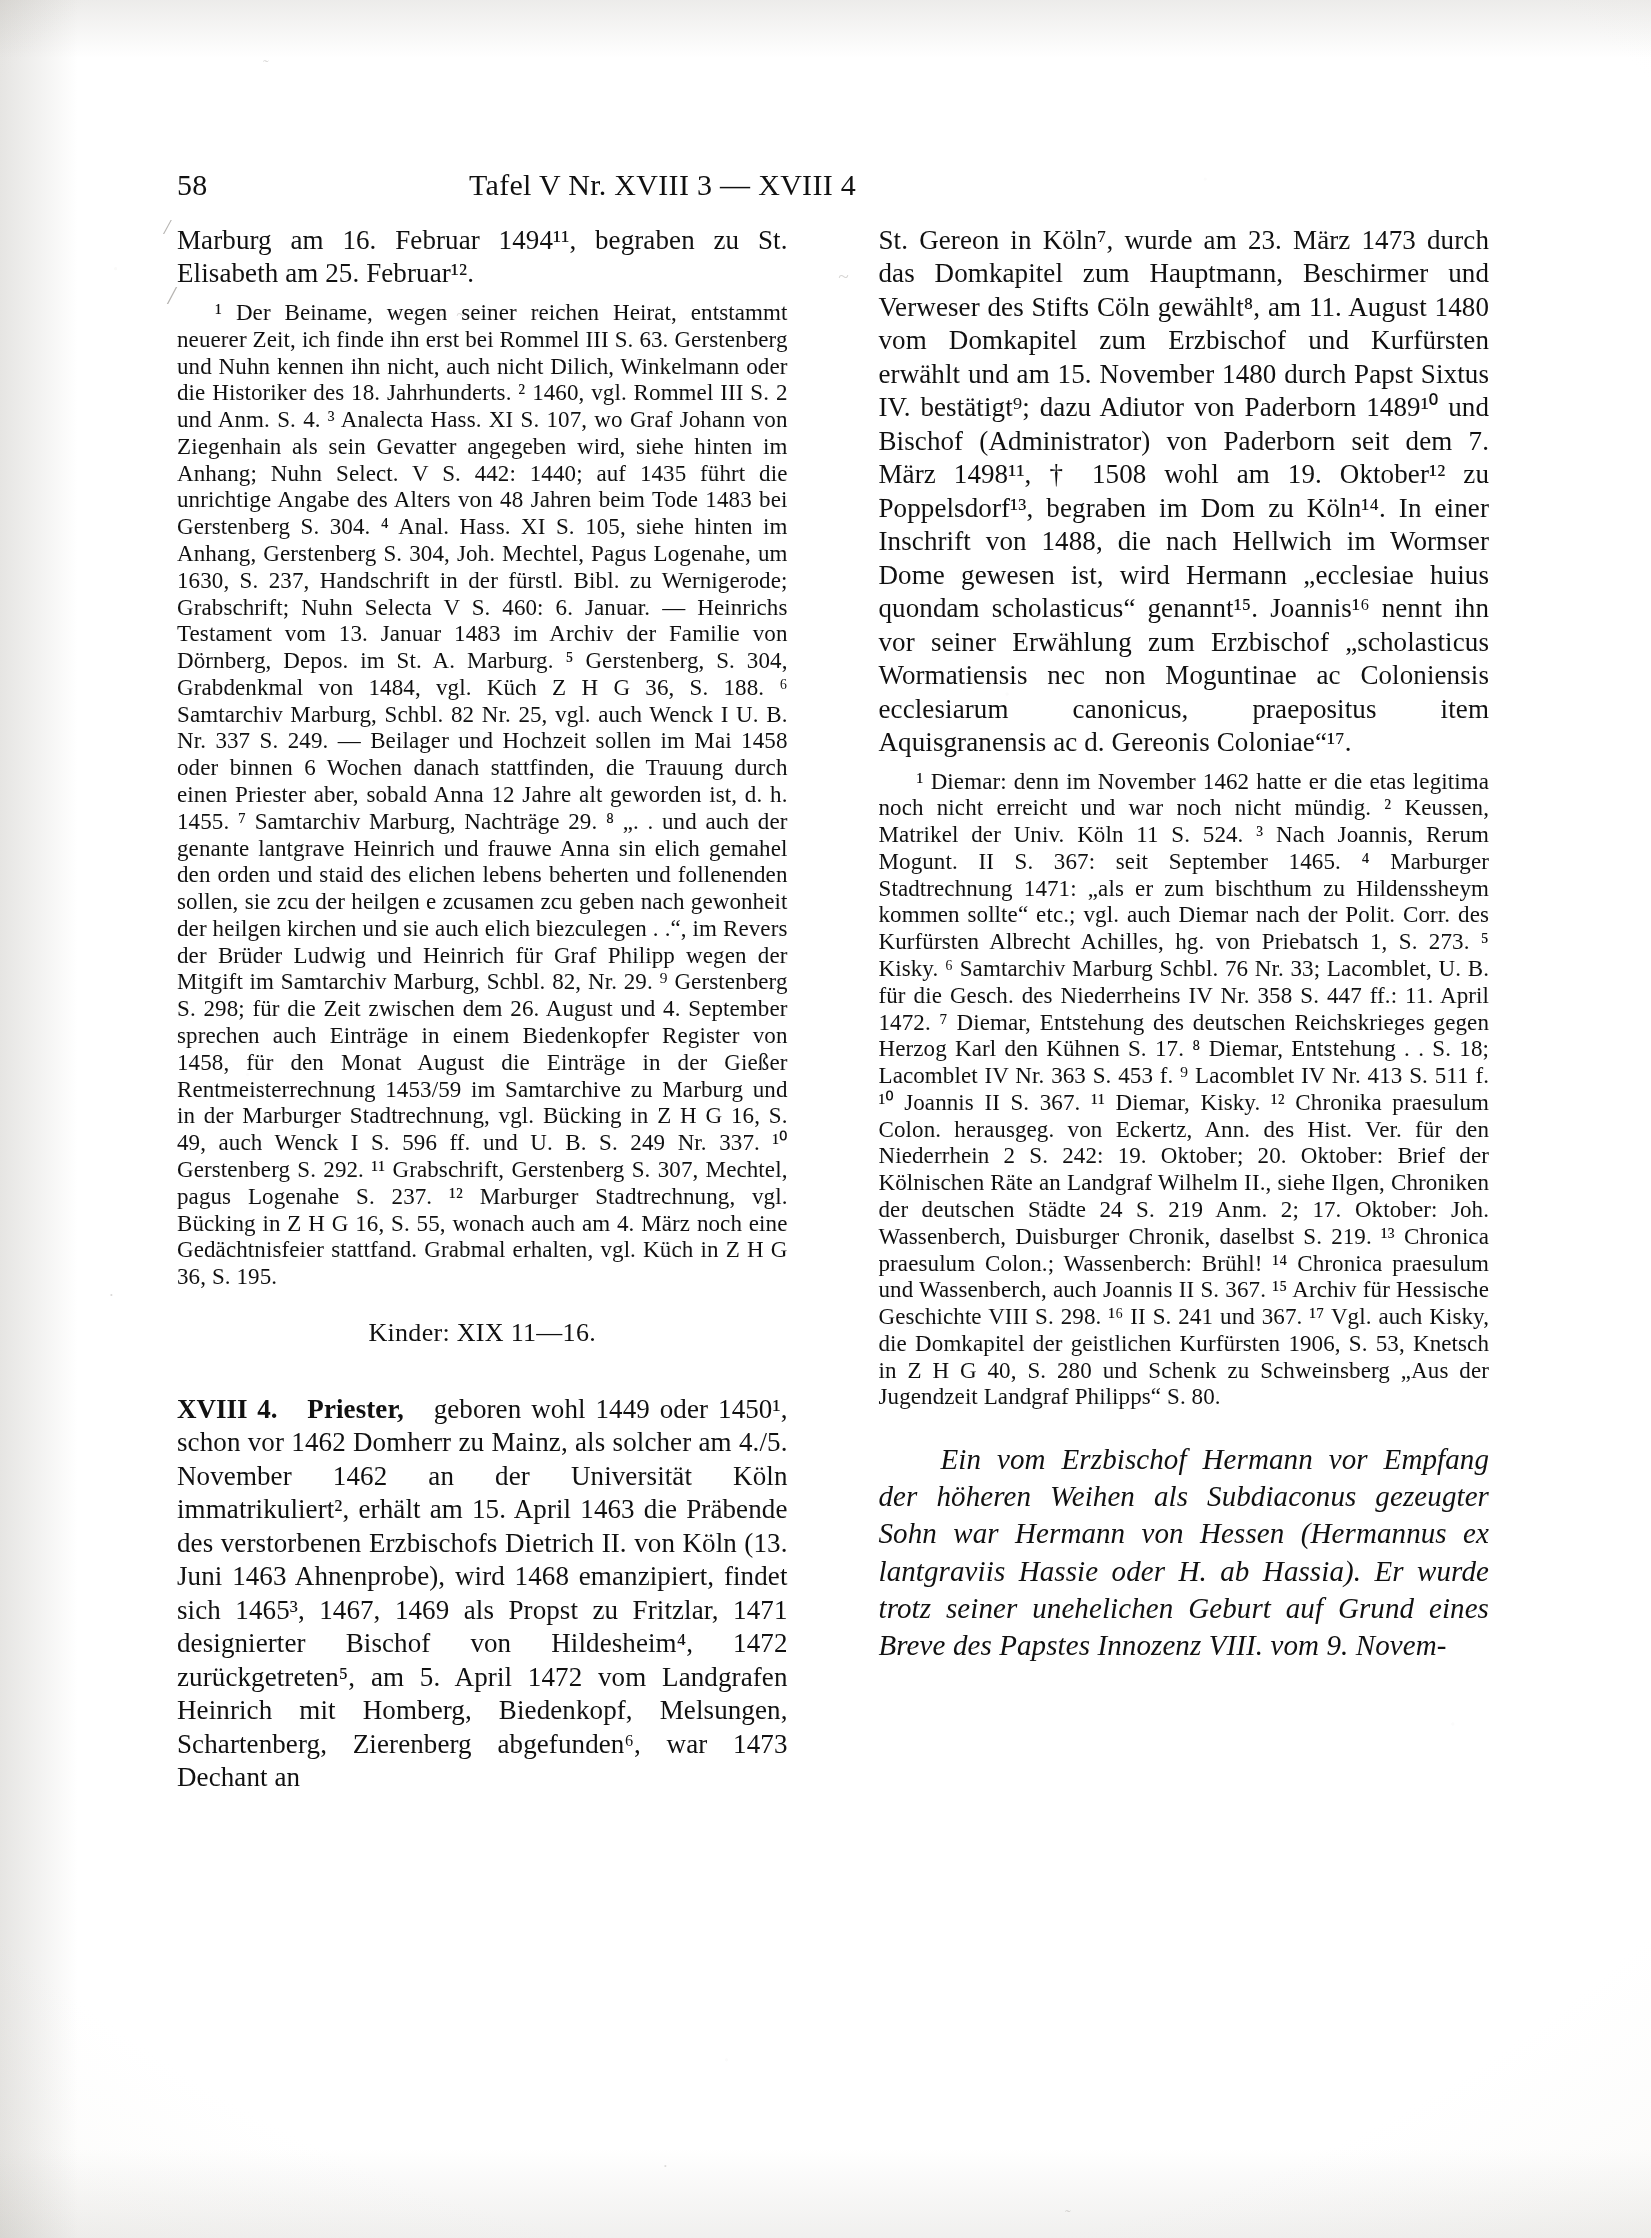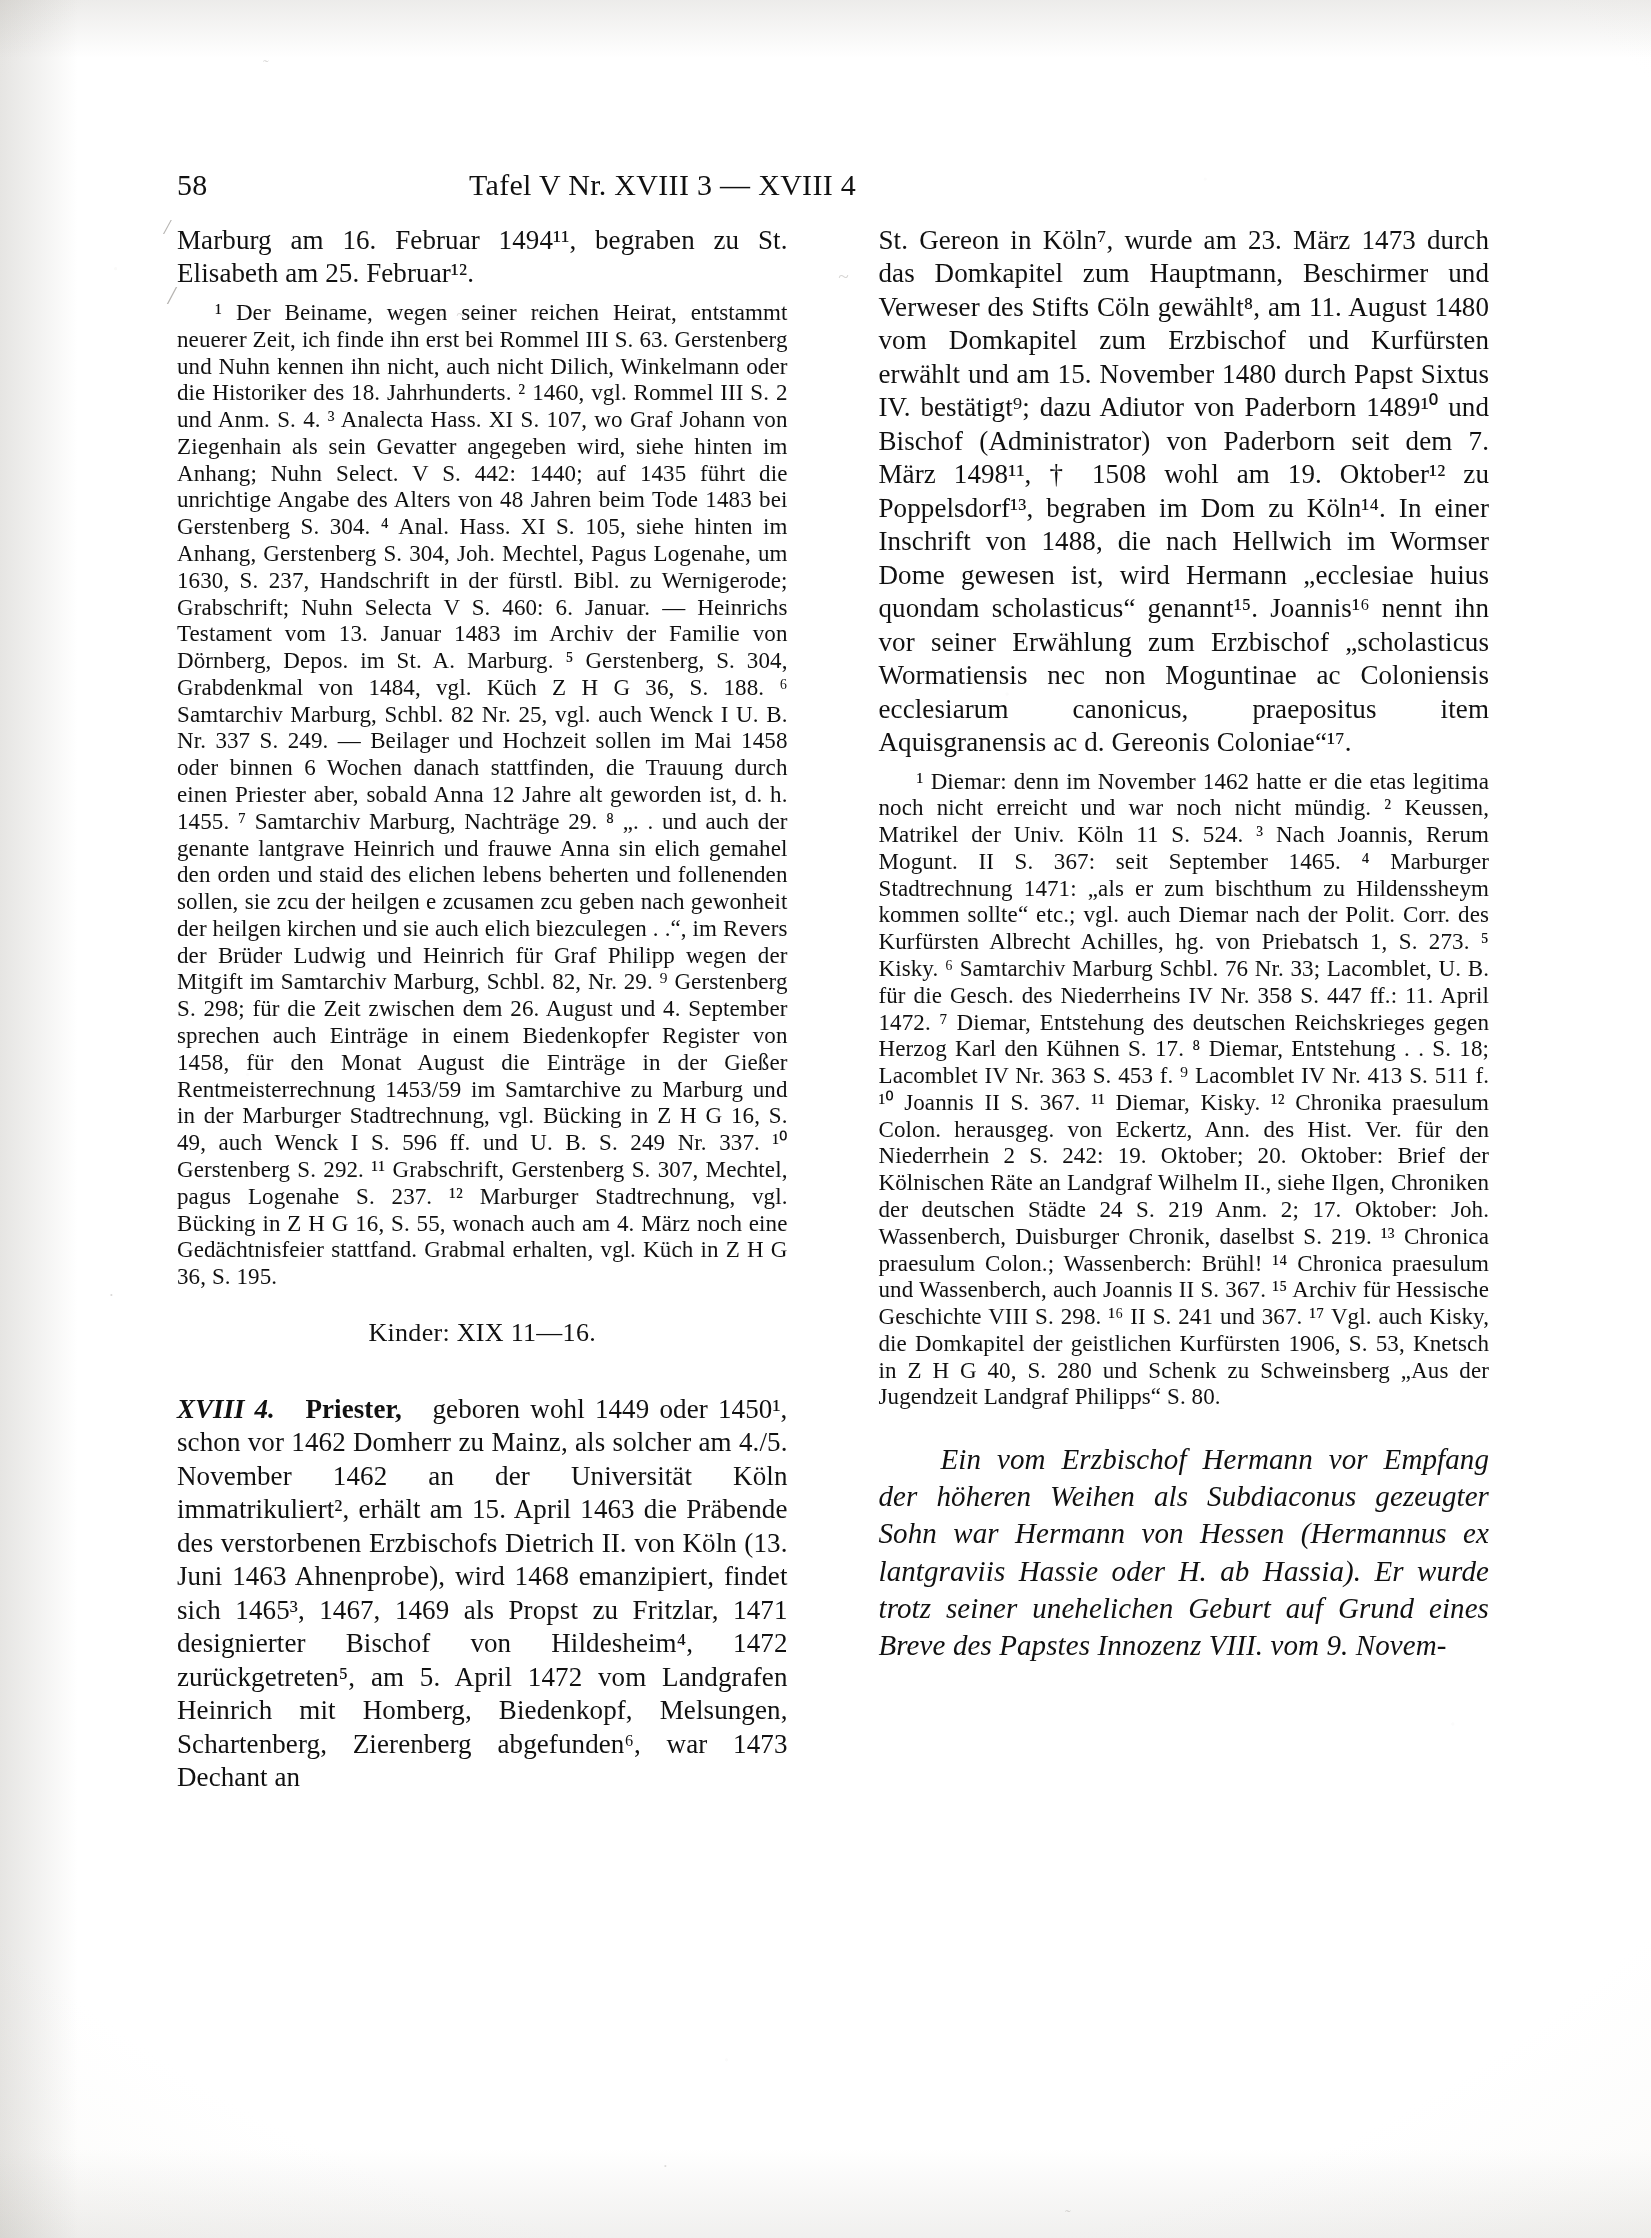--- a/index.html
+++ b/index.html
@@ -96,21 +96,20 @@
     margin:27px 0 0 0;
     letter-spacing:0.3px;
   }
 
   .entry {
     margin-top:45px;
   }
   .entry .num {
     font-weight:bold;
     letter-spacing:0px;
-    font-style:italic;
   }
   .entry .name {
     font-weight:bold;
   }
 
   .ital-par {
     font-style:italic;
     font-size:29px;
     line-height:1.28;
     text-align:justify;

